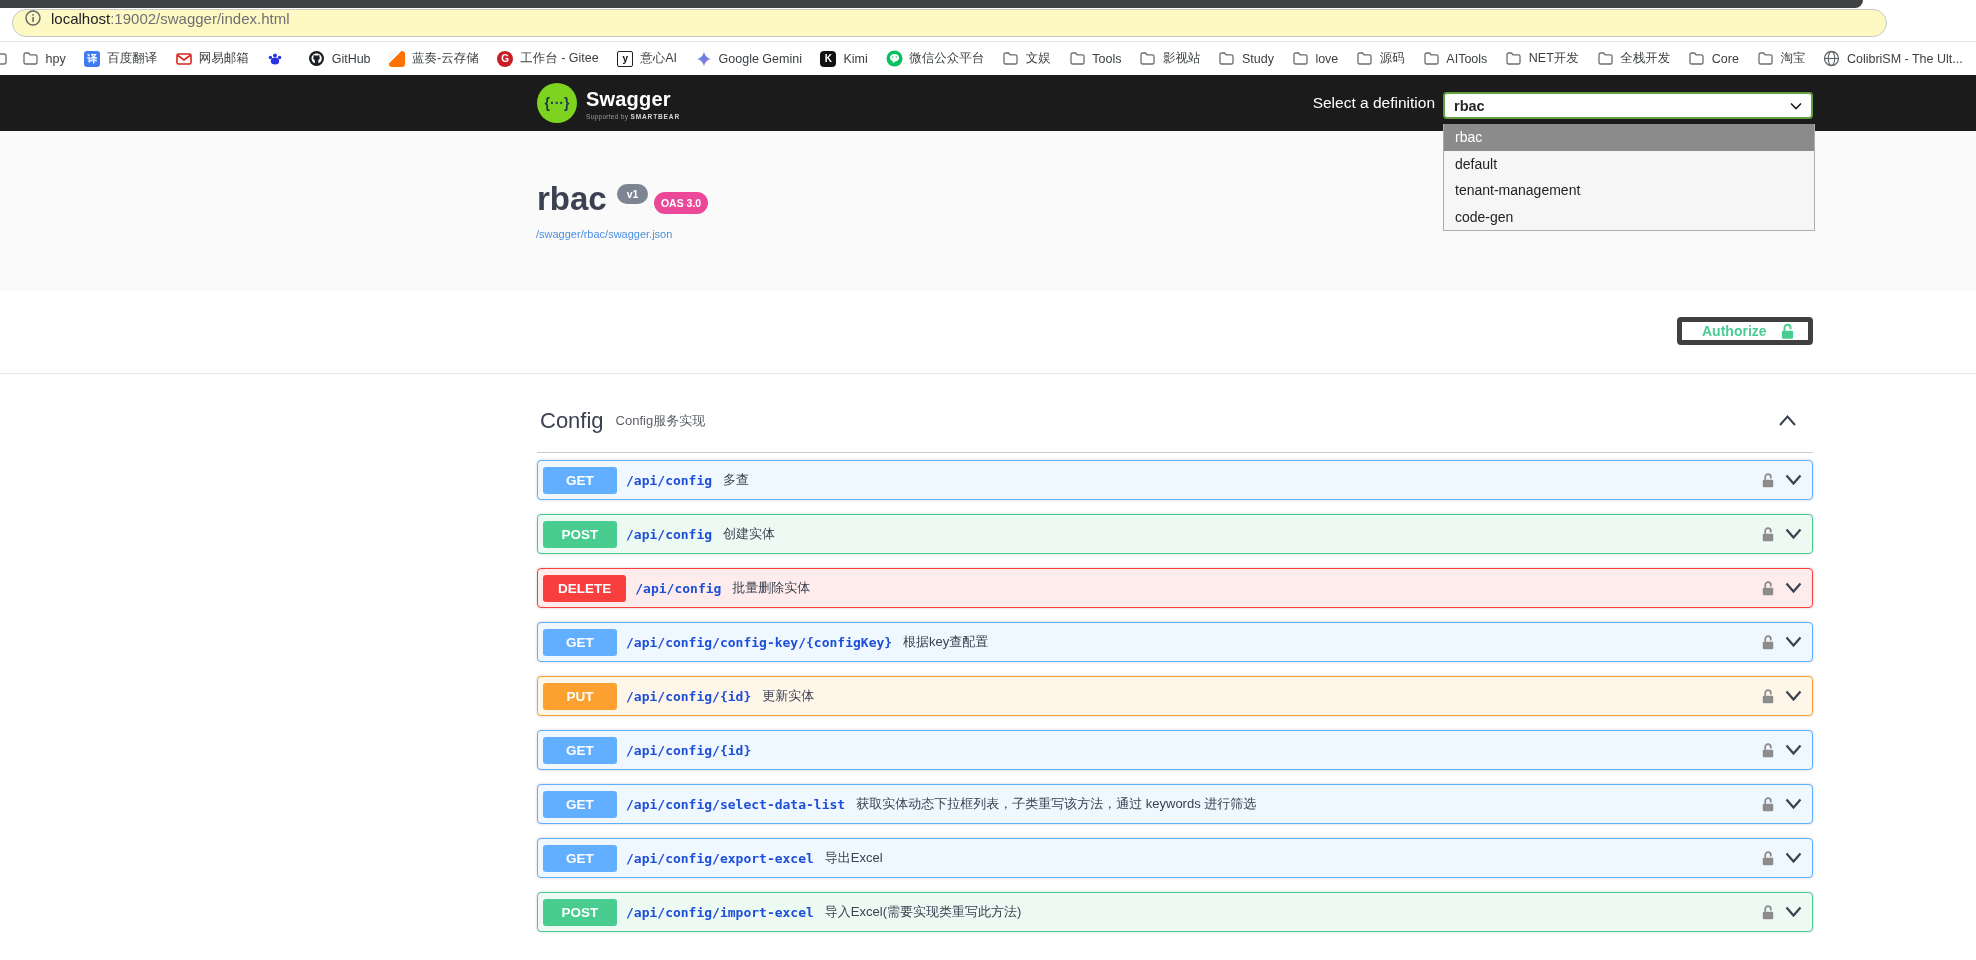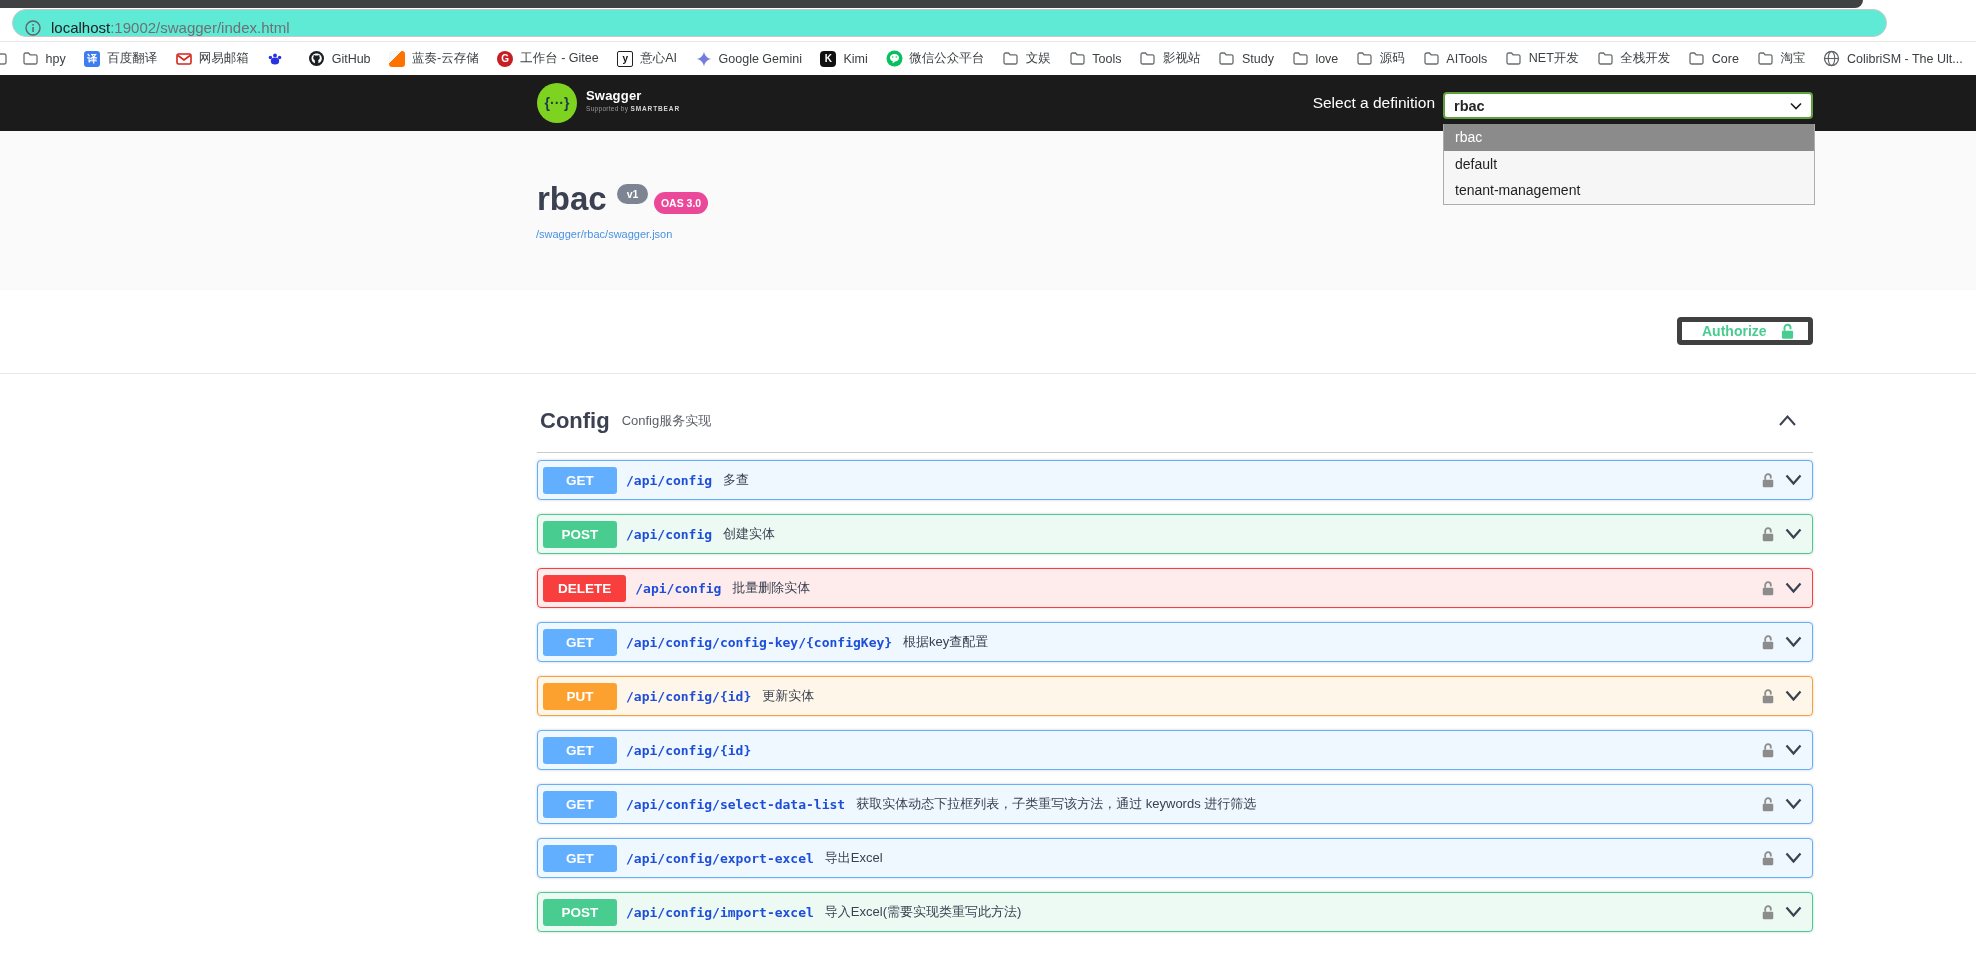--- a/index.html
+++ b/index.html
@@ -2,37 +2,37 @@
 <html><head>
 <meta charset="utf-8">
 <style>
   * { margin:0; padding:0; box-sizing:border-box; }
   html,body { width:1976px; height:960px; }
   body { position:relative; overflow:hidden; background:#fff; font-family:"Liberation Sans","DejaVu Sans",sans-serif; }
 
   
   .chrome-topband { position:absolute; top:0; left:0; width:1863px; height:8px; background:#404142; border-bottom-right-radius:9px; }
   .url-row { position:absolute; top:8px; left:0; right:0; height:33px; background:#fff; }
-  .url-pill { position:absolute; left:12px; top:1px; width:1875px; height:28px; border:1px solid #c6c8cb; border-radius:15px; background:#5eead4; display:flex; align-items:flex-end; padding-left:12px; }
+  .url-pill { position:absolute; left:12px; top:1px; width:1875px; height:28px; border:1px solid #c6c8cb; border-radius:15px; background:#fef9c3; display:flex; align-items:flex-start; padding-left:12px; }
   .info-icon { width:16px; height:16px; margin-right:10px; flex:0 0 auto; }
   .url-text { font-size:15px; color:#202124; white-space:nowrap; }
   .url-text .url-rest { color:#6e7073; }
   .bookmarks-bar { position:absolute; top:41px; left:0; right:0; height:34px; background:#fff; border-top:1px solid #e8e8e8; display:flex; align-items:center; overflow:hidden; }
   .bm-frag { width:8px; height:16px; margin-right:14px; flex:0 0 auto; overflow:hidden; }
   .bm-item { display:flex; align-items:center; margin-right:18px; flex:0 0 auto; }
   .bm-icon { width:17px; height:17px; margin-right:6.5px; display:flex; align-items:center; justify-content:center; flex:0 0 auto; }
   .bm-label { font-size:12.5px; color:#3c4043; white-space:nowrap; }
   .fav { width:16px; height:16px; border-radius:3px; display:flex; align-items:center; justify-content:center; color:#fff; font-size:10px; font-weight:bold; line-height:1; }
 
   
   .sw-topbar { position:absolute; top:75px; left:0; right:0; height:56px; background:#1b1b1b; }
   .sw-logo { position:absolute; left:537px; top:8px; display:flex; }
   .sw-logo-circle { width:40px; height:40px; border-radius:50%; background:#7ed321; color:#1b3a4a; display:flex; align-items:center; justify-content:center; font-weight:bold; font-size:14px; }
   .sw-brand { margin-left:9px; padding-top:5px; }
-  .sw-brand-name { color:#fff; font-size:13px; font-weight:bold; letter-spacing:.2px; }
+  .sw-brand-name { color:#fff; font-size:20px; font-weight:bold; letter-spacing:.2px; }
   .sw-brand-sub { margin-top:2px; font-size:6.5px; color:#9a9a9a; letter-spacing:.3px; }
   .sw-brand-sub b { color:#d7d7d7; letter-spacing:.9px; }
   .select-label { position:absolute; top:75px; height:56px; right:541px; display:flex; align-items:center; color:#fff; font-size:15.5px; font-weight:normal; z-index:5; }
   .def-select { position:absolute; left:1443px; top:92px; width:370px; height:27px; background:#fff; border:2px solid #62a03f; border-radius:4px; display:flex; align-items:center; padding:0 9px; z-index:12; }
   .def-select-value { font-size:14.5px; font-weight:bold; color:#262626; flex:1; }
   .def-dropdown { position:absolute; left:1443px; top:124px; width:372px; background:#f6f6f6; border:1px solid #adadad; border-top:none; z-index:10; }
   .def-option { height:26.5px; line-height:26.5px; padding-left:11px; font-size:14px; color:#1f1f1f; }
   .def-option.selected { background:#8b8b8b; color:#fff; }
 
   
@@ -46,21 +46,21 @@
 
   
   .scheme { position:absolute; top:290px; left:0; right:0; height:84px; background:#fff; border-bottom:1px solid #e8e8e8; box-shadow:0 1px 2px rgba(0,0,0,.12); }
   .authorize-btn { position:absolute; left:1677px; top:27px; width:136px; height:28px; border:5px solid #404040; border-radius:4px; background:transparent; color:#49cc90; font-weight:bold; font-size:14px; display:flex; align-items:center; padding:0 13px 0 20px; }
   .authorize-btn .auth-text { flex:1; text-align:left; }
 
   
   .ops { position:absolute; top:374px; left:0; right:0; bottom:0; background:#fff; }
   .ops-wrapper { position:absolute; left:537px; width:1276px; top:0; height:586px; }
   .tag-header { position:absolute; left:0; top:30px; width:100%; height:34px; display:flex; align-items:center; }
-  .tag-title { font-size:22px; font-weight:bold; color:#3b4151; margin-left:3px; }
+  .tag-title { font-size:22px; font-weight:normal; color:#3b4151; margin-left:3px; }
   .tag-desc { font-size:13px; color:#5b5f66; margin-left:12px; }
   .tag-chevron { position:absolute; right:16px; top:10px; }
   .tag-divider { position:absolute; left:0; top:78px; width:100%; height:0; border-top:1px solid rgba(59,65,81,.28); }
   .op-row { position:absolute; left:0; width:1276px; height:40px; border:1px solid; border-radius:4px; box-shadow:0 0 3px rgba(0,0,0,.19); display:flex; align-items:center; padding:0 10px 0 5px; }
   .op-badge { min-width:74px; height:27px; border-radius:3px; color:#fff; font-weight:bold; font-size:13.5px; display:flex; align-items:center; justify-content:center; padding:0 15px; }
   .op-path { margin-left:9px; font-family:"DejaVu Sans Mono","Liberation Mono",monospace; font-weight:bold; font-size:13px; color:#1d4ed8; }
   .op-summary { margin-left:11px; font-size:13px; color:#3b4151; }
   .op-right { margin-left:auto; display:flex; align-items:center; }
   .op-lock { margin-right:10px; }
 </style>
@@ -289,20 +289,21 @@
 <div class="def-select">
   <span class="def-select-value">rbac</span>
   <svg width="12" height="8" viewBox="0 0 12 8">
       <polyline points="1,1.5 6,6.5 11,1.5" fill="none" stroke="#1f1f1f" stroke-width="1.6"></polyline>
     </svg>
 </div>
 <div class="def-dropdown" id="def-dropdown">
     <div class="def-option selected">rbac</div>
     <div class="def-option">default</div>
     <div class="def-option">tenant-management</div>
+    <div class="def-option">code-gen</div>
   </div>
 
 <div class="hero">
   <div class="hero-title-row">
     <span class="hero-title">rbac</span>
     <span class="badge badge-version">v1</span>
     <span class="badge badge-oas">OAS 3.0</span>
   </div>
   <a class="hero-link" href="#">/swagger/rbac/swagger.json</a>
 </div>

